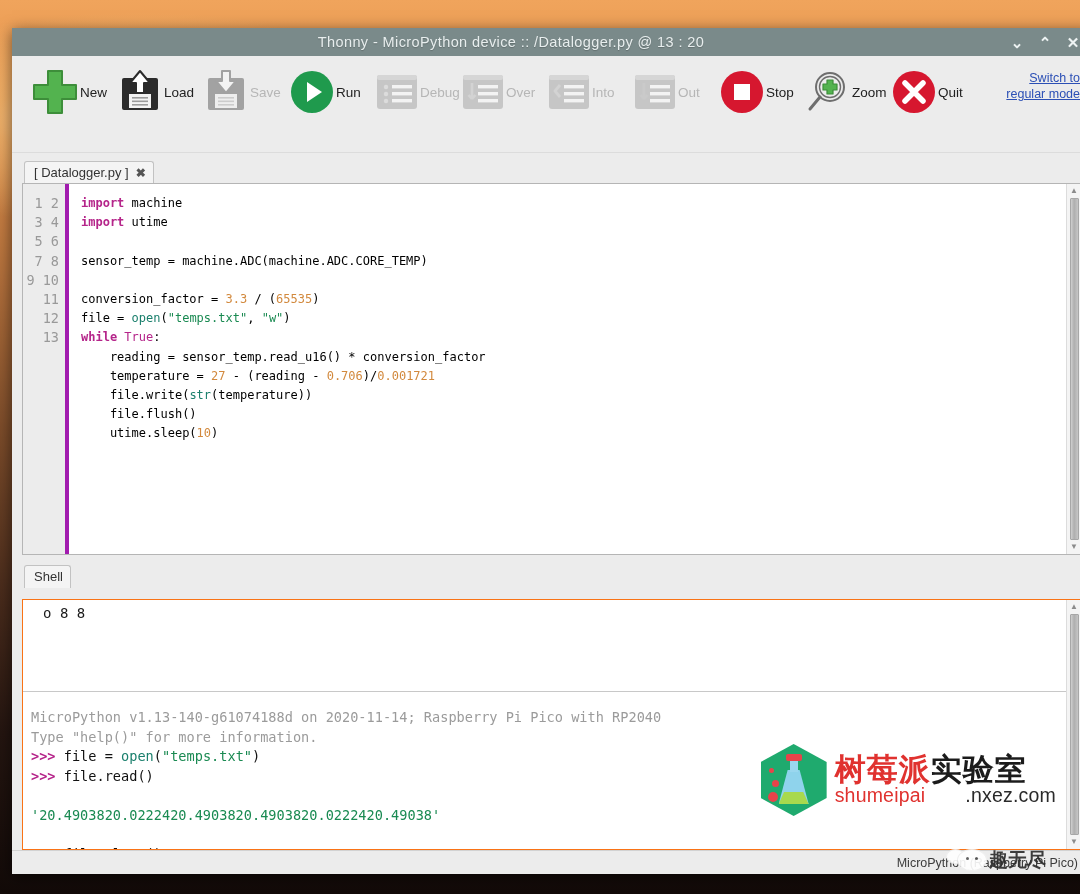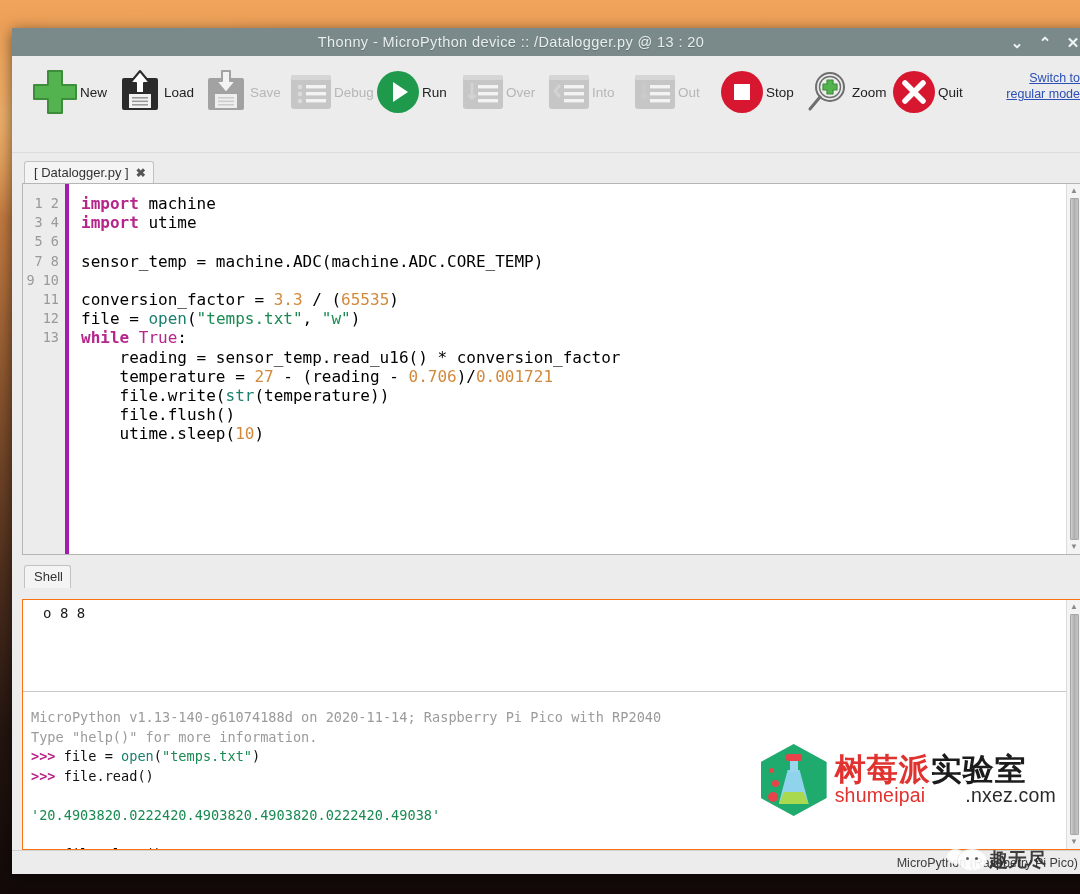--- a/index.html
+++ b/index.html
@@ -125,21 +125,21 @@
     font-family: "DejaVu Sans Mono", monospace;
     font-size: 13.5px;
     color: #999;
     line-height: 19.2px;
     user-select: none;
   }
   .codearea {
     flex: 1;
     padding: 10px 0 0 12px;
     font-family: "DejaVu Sans Mono", monospace;
-    font-size: 16px;
+    font-size: 12px;
     line-height: 19.2px;
     color: #000;
     white-space: pre;
     overflow: hidden;
   }
   .kw  { color: #b5258a; font-weight: bold; }
   .kw2 { color: #b5258a; }
   .str { color: #1a8a52; }
   .num { color: #d2893d; }
   .bif { color: #1a7f6c; }
@@ -304,44 +304,44 @@
             <rect x="13" y="26" width="22" height="14" fill="#f2f2f2"></rect>
             <rect x="16" y="29" width="16" height="1.6" fill="#9a9a9a"></rect>
             <rect x="16" y="32.5" width="16" height="1.6" fill="#9a9a9a"></rect>
             <rect x="16" y="36" width="16" height="1.6" fill="#9a9a9a"></rect>
             <path d="M24 25 L14 13 H20 V3 H28 V13 H34 Z" fill="#ffffff" stroke="#2b2b2b" stroke-width="2" stroke-linejoin="round"></path>
           </svg>
         </span>
         <span class="lbl">Save</span>
       </div>
 
+      <div class="tbtn">
+        <span class="ico">
+          <svg width="48" height="48" viewBox="0 0 48 48">
+            <circle cx="24" cy="24" r="21" fill="#1f9a4d"></circle>
+            <path d="M19 14 L34 24 L19 34 Z" fill="#ffffff"></path>
+          </svg>
+        </span>
+        <span class="lbl">Run</span>
+      </div>
+
       <div class="tbtn disabled">
         <span class="ico">
           <svg width="46" height="46" viewBox="0 0 46 46">
             <rect x="3" y="6" width="40" height="34" rx="3" fill="#7d8f8f"></rect>
             <rect x="3" y="6" width="40" height="5" rx="2" fill="#8fbcc4"></rect>
             <circle cx="12" cy="18" r="2.2" fill="#7fe07f"></circle>
             <circle cx="12" cy="25" r="2.2" fill="#7fe07f"></circle>
             <circle cx="12" cy="32" r="2.2" fill="#7fe07f"></circle>
             <rect x="18" y="16" width="20" height="3.4" fill="#ffffff"></rect>
             <rect x="18" y="23" width="20" height="3.4" fill="#ffffff"></rect>
             <rect x="18" y="30" width="20" height="3.4" fill="#ffffff"></rect>
           </svg>
         </span>
         <span class="lbl">Debug</span>
-      </div>
-
-      <div class="tbtn">
-        <span class="ico">
-          <svg width="48" height="48" viewBox="0 0 48 48">
-            <circle cx="24" cy="24" r="21" fill="#1f9a4d"></circle>
-            <path d="M19 14 L34 24 L19 34 Z" fill="#ffffff"></path>
-          </svg>
-        </span>
-        <span class="lbl">Run</span>
       </div>
 
       <div class="tbtn disabled">
         <span class="ico">
           <svg width="46" height="46" viewBox="0 0 46 46">
             <rect x="3" y="6" width="40" height="34" rx="3" fill="#7d8f8f"></rect>
             <rect x="3" y="6" width="40" height="5" rx="2" fill="#8fbcc4"></rect>
             <path d="M12 14 v16 M12 30 l-3.4 -4 M12 30 l3.4 -4" stroke="#5fc77a" stroke-width="2.6" fill="none"></path>
             <rect x="18" y="16" width="20" height="3.4" fill="#ffffff"></rect>
             <rect x="18" y="23" width="20" height="3.4" fill="#ffffff"></rect>

